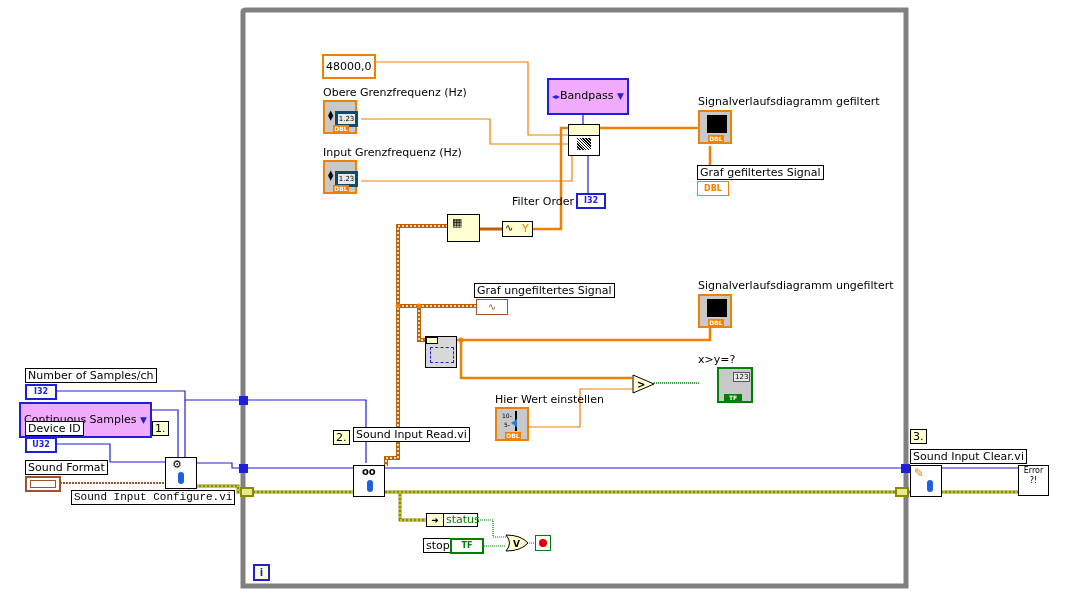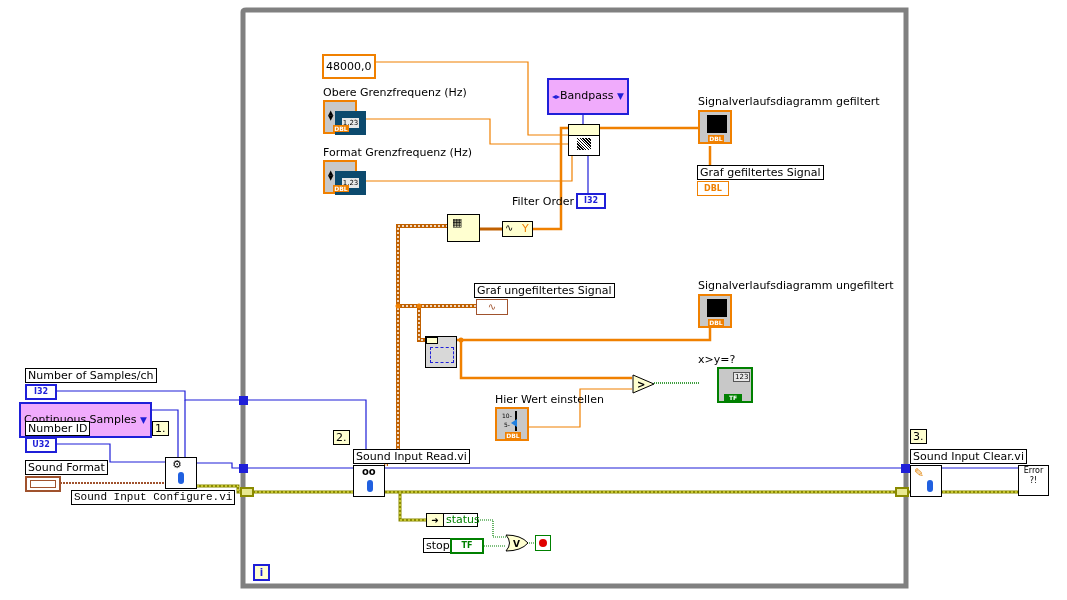--- a/index.html
+++ b/index.html
@@ -5,21 +5,21 @@
   html,body{margin:0;padding:0;background:#ffffff;}
   body{width:1067px;height:600px;position:relative;overflow:hidden;font-family:"DejaVu Sans",sans-serif;font-size:11px;color:#000;}
   .abs{position:absolute;}
   svg.wires{position:absolute;left:0;top:0;}
   .lbl{position:absolute;white-space:nowrap;font-size:11px;line-height:13px;}
   .lblbox{position:absolute;white-space:nowrap;font-size:11px;line-height:13px;background:#fff;border:1px solid #000;padding:0 2px;}
   .step{position:absolute;background:#ffffd0;border:1px solid #000;font-size:11px;line-height:13px;padding:0 2px;}
   .term{position:absolute;height:12px;border:2px solid #1f1fd8;background:#fff;font-size:8px;font-weight:bold;color:#1f1fd8;text-align:center;line-height:12px;box-sizing:content-box;}
   .ring{position:absolute;border:2px solid #1f1fd8;background:#f0abfc;font-size:11px;line-height:14px;padding:9px 3px;white-space:nowrap;}
   .dblctl{position:absolute;width:34px;height:34px;border:2px solid #f08000;background:#c8c8c8;box-sizing:border-box;}
-  .dblctl .num{position:absolute;left:10px;top:9px;width:17px;height:10px;border:7px solid #0c4a6e;background:#e8e8e8;font-size:7px;line-height:10px;text-align:center;}
+  .dblctl .num{position:absolute;left:10px;top:9px;width:17px;height:10px;border:3px solid #0c4a6e;background:#e8e8e8;font-size:7px;line-height:10px;text-align:center;}
   .dblctl .spin{position:absolute;left:3px;top:9px;font-size:7px;line-height:5px;}
   .dblctl .tag{position:absolute;left:8px;bottom:0;width:16px;height:7px;background:#f08000;color:#fff;font-size:6px;line-height:7px;text-align:center;font-weight:bold;}
   .vi{position:absolute;width:32px;height:32px;background:#fff;border:1px solid #000;box-sizing:border-box;}
   .node-y{position:absolute;background:#ffffd0;border:1px solid #000;box-sizing:border-box;}
   .graphic{position:absolute;width:34px;height:34px;border:2px solid #f08000;background:#c8c8c8;box-sizing:border-box;}
   .graphic .screen{position:absolute;left:7px;top:3px;width:20px;height:18px;background:#000;}
   .graphic .tag{position:absolute;left:8px;bottom:0;width:16px;height:7px;background:#f08000;color:#fff;font-size:6px;line-height:7px;text-align:center;font-weight:bold;}
   .tunnel{position:absolute;width:9px;height:9px;background:#1f1fd8;}
   .shift{position:absolute;width:14px;height:10px;background:#e8e890;border:2px solid #8a8a00;box-sizing:border-box;}
 </style>
@@ -69,21 +69,21 @@
 
   <line x1="654" y1="383" x2="700" y2="383" stroke="#008000" stroke-width="1.5" stroke-dasharray="1,1"></line>
   <polyline points="478,520 493,520 493,537 506,537" fill="none" stroke="#008000" stroke-width="1.2" stroke-dasharray="1,1"></polyline>
   <polyline points="482,546 506,546" fill="none" stroke="#008000" stroke-width="1.2" stroke-dasharray="1,1"></polyline>
   <line x1="527" y1="543" x2="535" y2="543" stroke="#008000" stroke-width="1.2" stroke-dasharray="1,1"></line>
 </svg>
 
 <div class="lblbox" style="left:25px;top:368px;">Number of Samples/ch</div>
 <div class="term" style="left:25px;top:384px;width:28px;">I32</div>
 <div class="ring" style="left:19px;top:402px;"><span>Continuous Samples</span> <span style="color:#1f1fd8;font-size:9px;">▼</span></div>
-<div class="lblbox" style="left:25px;top:421px;">Number ID</div>
+<div class="lblbox" style="left:25px;top:421px;">Device ID</div>
 <div class="term" style="left:25px;top:437px;width:28px;">U32</div>
 <div class="step" style="left:152px;top:421px;">1.</div>
 <div class="lblbox" style="left:25px;top:460px;">Sound Format</div>
 <div class="abs" style="left:25px;top:476px;width:32px;height:12px;border:2px solid #a0522d;background:#fff;">
     <div style="margin:2px 3px;height:6px;border:1px solid #a0522d;"></div>
   </div>
 <div class="vi" style="left:165px;top:457px;">
   <span style="position:absolute;left:6px;top:0;font-size:11px;">⚙</span>
   <span style="position:absolute;left:12px;top:14px;width:6px;height:12px;background:#2060e0;border-radius:3px;"></span>
 </div>
@@ -95,21 +95,21 @@
 <div class="tunnel" style="left:901px;top:464px;"></div>
 <div class="shift" style="left:895px;top:487px;"></div>
 
 <div class="abs" style="left:322px;top:54px;border:2px solid #f08000;background:#fff;padding:4px 2px;line-height:13px;">48000,0</div>
 <div class="lbl" style="left:323px;top:86px;">Obere Grenzfrequenz (Hz)</div>
 <div class="dblctl" style="left:323px;top:100px;">
   <span class="spin">▲<br>▼</span>
   <span class="num">1.23</span>
   <span class="tag">DBL</span>
 </div>
-<div class="lbl" style="left:323px;top:146px;">Format Grenzfrequenz (Hz)</div>
+<div class="lbl" style="left:323px;top:146px;">Input Grenzfrequenz (Hz)</div>
 <div class="dblctl" style="left:323px;top:160px;">
   <span class="spin">▲<br>▼</span>
   <span class="num">1.23</span>
   <span class="tag">DBL</span>
 </div>
 
 <div class="ring" style="left:547px;top:78px;"><span style="color:#1f1fd8;font-size:8px;">◂▸</span><span>Bandpass</span> <span style="color:#1f1fd8;font-size:9px;">▼</span></div>
 <div class="abs" style="left:568px;top:124px;width:32px;height:32px;border:1px solid #000;background:#fff;box-sizing:border-box;">
   <div style="height:10px;background:#ffffd0;border-bottom:1px solid #000;"></div>
   <div style="position:absolute;left:8px;top:13px;width:14px;height:12px;background:repeating-linear-gradient(45deg,#000 0 1px,#fff 1px 2px);"></div>
@@ -160,21 +160,21 @@
 <div class="lbl" style="left:495px;top:393px;">Hier Wert einstellen</div>
 <div class="dblctl" style="left:495px;top:407px;">
   <span style="position:absolute;left:5px;top:3px;font-size:6px;">10-</span>
   <span style="position:absolute;left:7px;top:12px;font-size:6px;">5-</span>
   <span style="position:absolute;left:18px;top:2px;width:2px;height:20px;background:#000;"></span>
   <span style="position:absolute;left:14px;top:10px;width:0;height:0;border-top:4px solid transparent;border-bottom:4px solid transparent;border-right:6px solid #2080e0;"></span>
   <span class="tag">DBL</span>
 </div>
 
 <div class="step" style="left:333px;top:430px;">2.</div>
-<div class="lblbox" style="left:353px;top:449px;">Sound Input Read.vi</div>
+<div class="lblbox" style="left:353px;top:427px;">Sound Input Read.vi</div>
 <div class="vi" style="left:353px;top:465px;font-weight:bold;">
   <span style="position:absolute;left:8px;top:0;font-size:10px;">oo</span>
   <span style="position:absolute;left:13px;top:14px;width:6px;height:12px;background:#2060e0;border-radius:3px;"></span>
 </div>
 
 <div class="abs" style="left:426px;top:513px;width:52px;height:14px;border:1px solid #000;background:#fff;box-sizing:border-box;">
   <span style="position:absolute;left:0;top:0;width:16px;height:12px;background:#ffffd0;border-right:1px solid #000;font-size:9px;text-align:center;line-height:12px;">➜</span>
   <span style="position:absolute;left:19px;top:0;color:#008000;font-size:11px;line-height:12px;">status</span>
 </div>
 <div class="lblbox" style="left:423px;top:538px;">stop</div>

